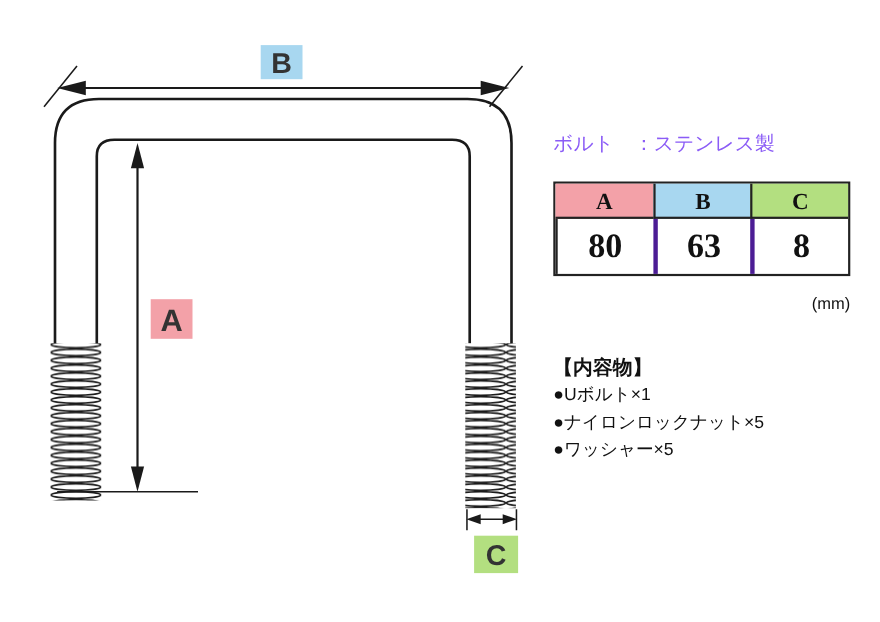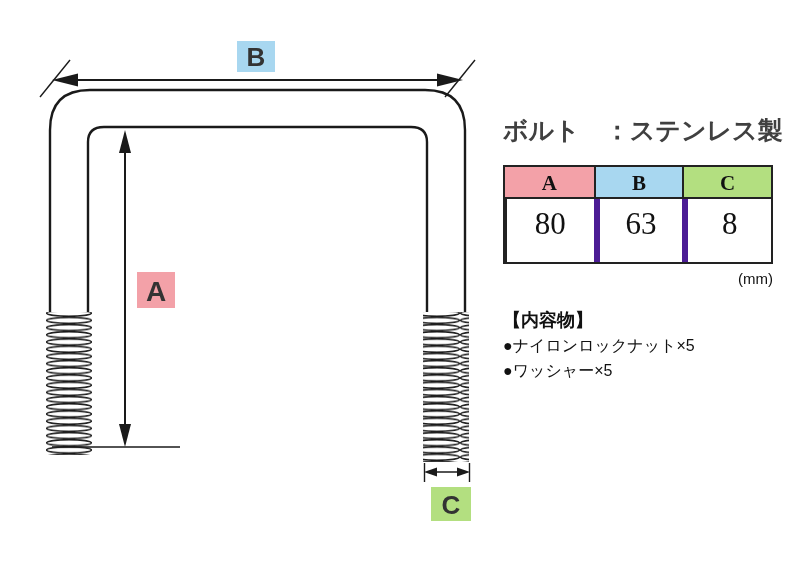--- a/index.html
+++ b/index.html
@@ -17,21 +17,21 @@
   .arrowhead{fill:#1a1a1a;stroke:none;}
   .lbl-box-a{fill:var(--pink);}
   .lbl-box-b{fill:var(--blue);}
   .lbl-box-c{fill:var(--green);}
   .lbl-text{fill:#333;font-weight:bold;font-family:"Liberation Sans",sans-serif;text-anchor:middle;}
 
   .right-col{
     position:absolute;left:503px;top:115px;width:285px;
   }
   .spec-line{
-    font-size:25px;font-weight:bold;color:#404040;
+    font-size:18px;font-weight:normal;color:#8b5cf6;
     line-height:30px;white-space:nowrap;
   }
   .dim-table{
     margin-top:20px;width:270px;
     border:2px solid #222;
     display:grid;grid-template-columns:1fr 1fr 1fr;
     background:#fff;box-sizing:border-box;
   }
   .dim-table .cell{
     text-align:center;box-sizing:border-box;
@@ -39,29 +39,29 @@
   }
   .dim-table .cell + .cell{border-left:2px solid #222;}
   .dim-table .hdr{
     height:32px;line-height:32px;font-size:21px;font-weight:bold;
     border-bottom:2px solid #222;
   }
   .dim-table .hdr.c1{background:var(--pink);}
   .dim-table .hdr.c2{background:var(--blue);}
   .dim-table .hdr.c3{background:var(--green);}
   .dim-table .val{
-    height:63px;line-height:50px;font-size:31px;font-weight:normal;
+    height:50px;line-height:50px;font-size:31px;font-weight:bold;
   }
   
-  .dim-table .val.c2,.dim-table .val.c3{border-left:6px solid #4c1d95;}
+  .dim-table .val.c2,.dim-table .val.c3{border-left:4px solid #4c1d95;}
   .unit{
     width:270px;text-align:right;font-size:15px;color:#111;
-    margin-top:6px;
+    margin-top:17px;
   }
-  .contents{margin-top:20px;color:#111;}
+  .contents{margin-top:36px;color:#111;}
   .contents-title{font-size:18px;font-weight:bold;line-height:26px;}
   .contents-item{font-size:16px;line-height:25px;}
 </style>
 </head>
 <body>
 
 <div class="page">
 
   <svg width="500" height="565" viewBox="0 0 500 565">
     <defs>
@@ -121,18 +121,19 @@
       <div class="cell hdr c2">B</div>
       <div class="cell hdr c3">C</div>
       <div class="cell val c1">80</div>
       <div class="cell val c2">63</div>
       <div class="cell val c3">8</div>
     </div>
     <div class="unit">(mm)</div>
 
     <div class="contents">
       <div class="contents-title">【内容物】</div>
+      <div class="contents-item">●Uボルト×1</div>
       <div class="contents-item">●ナイロンロックナット×5</div>
       <div class="contents-item">●ワッシャー×5</div>
     </div>
   </div>
 
 </div>
 
 </body></html>

